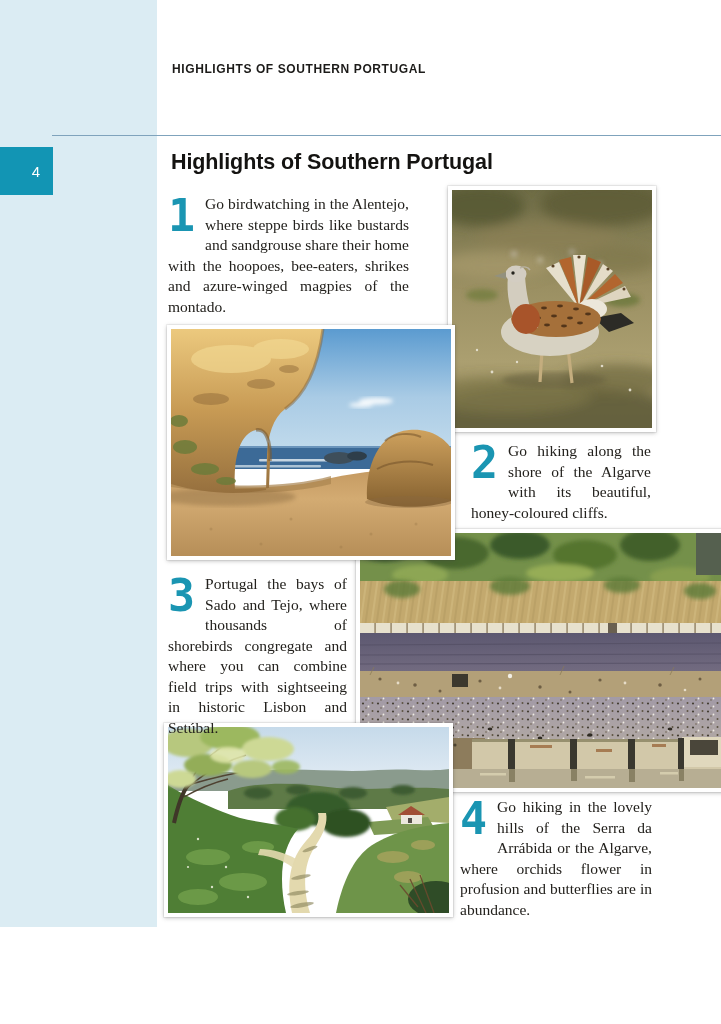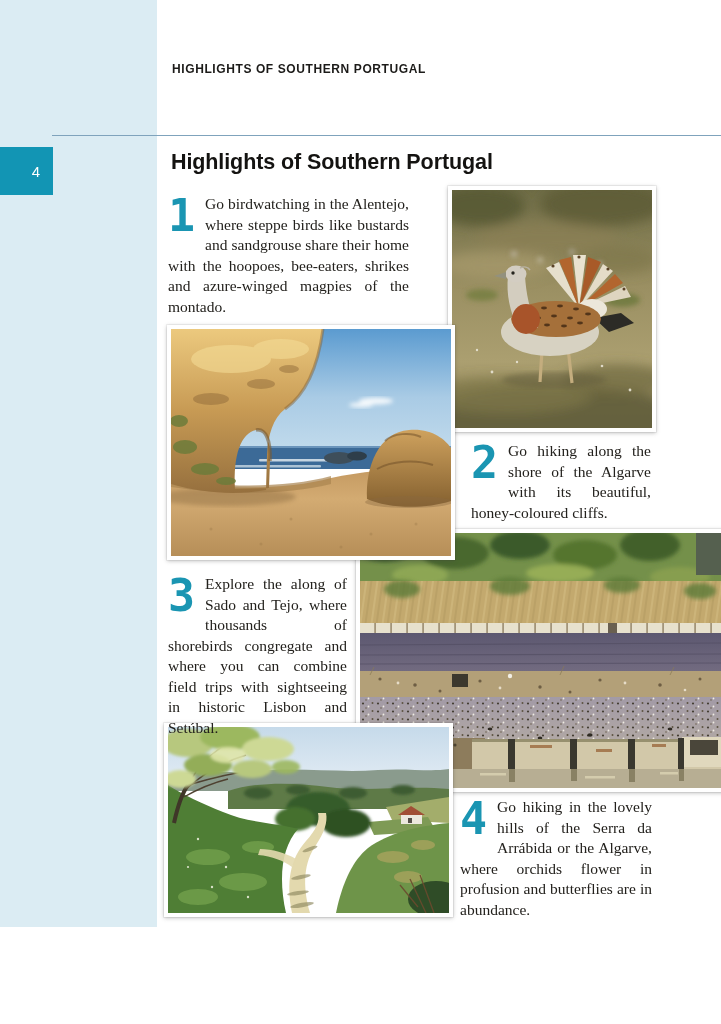--- a/index.html
+++ b/index.html
@@ -77,21 +77,21 @@
 </section>
 
 <section class="hl" id="hl2">
   <p>
     <span class="num">2</span><span>Go hiking along the shore of the Algarve with its beautiful, honey-coloured cliffs.</span>
   </p>
 </section>
 
 <section class="hl" id="hl3">
   <p>
-    <span class="num">3</span><span>Explore the along of Sado and Tejo, where thousands of shorebirds congregate and where you can combine field trips with sightseeing in his­toric Lisbon and Setúbal.</span>
+    <span class="num">3</span><span>Portugal the bays of Sado and Tejo, where thousands of shorebirds congregate and where you can combine field trips with sightseeing in his­toric Lisbon and Setúbal.</span>
   </p>
 </section>
 
 <section class="hl" id="hl4">
   <p>
     <span class="num">4</span><span>Go hiking in the lovely hills of the Serra da Arrábida or the Algarve, where orchids flower in profusion and butterflies are in abundance.</span>
   </p>
 </section>
 
 <figure class="photo" id="photo-bustard">

